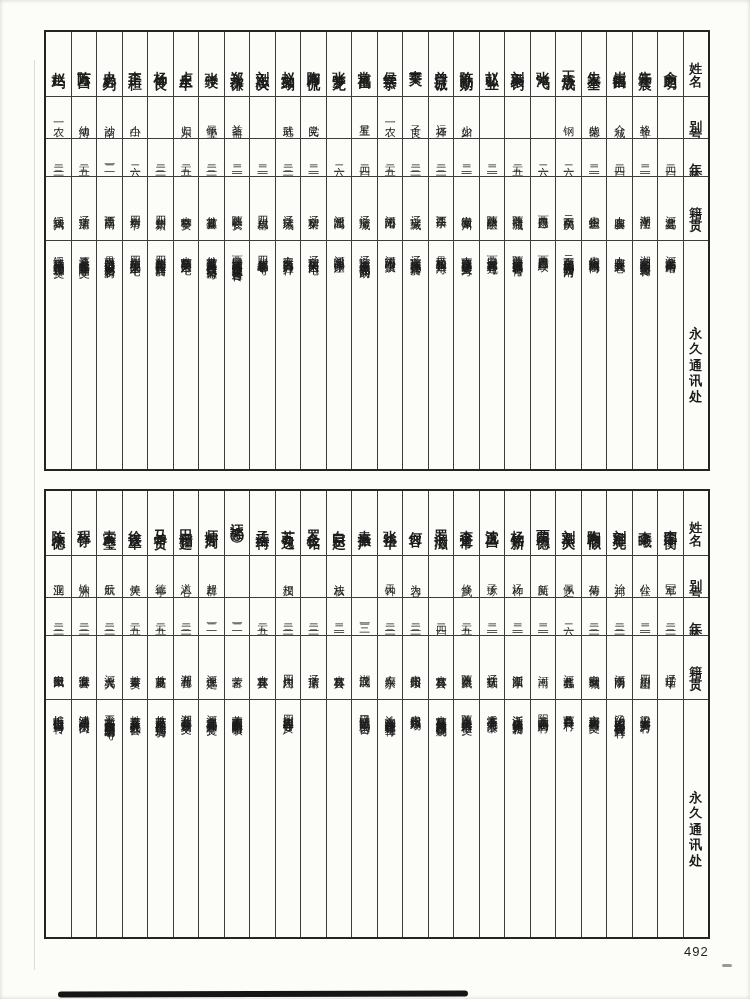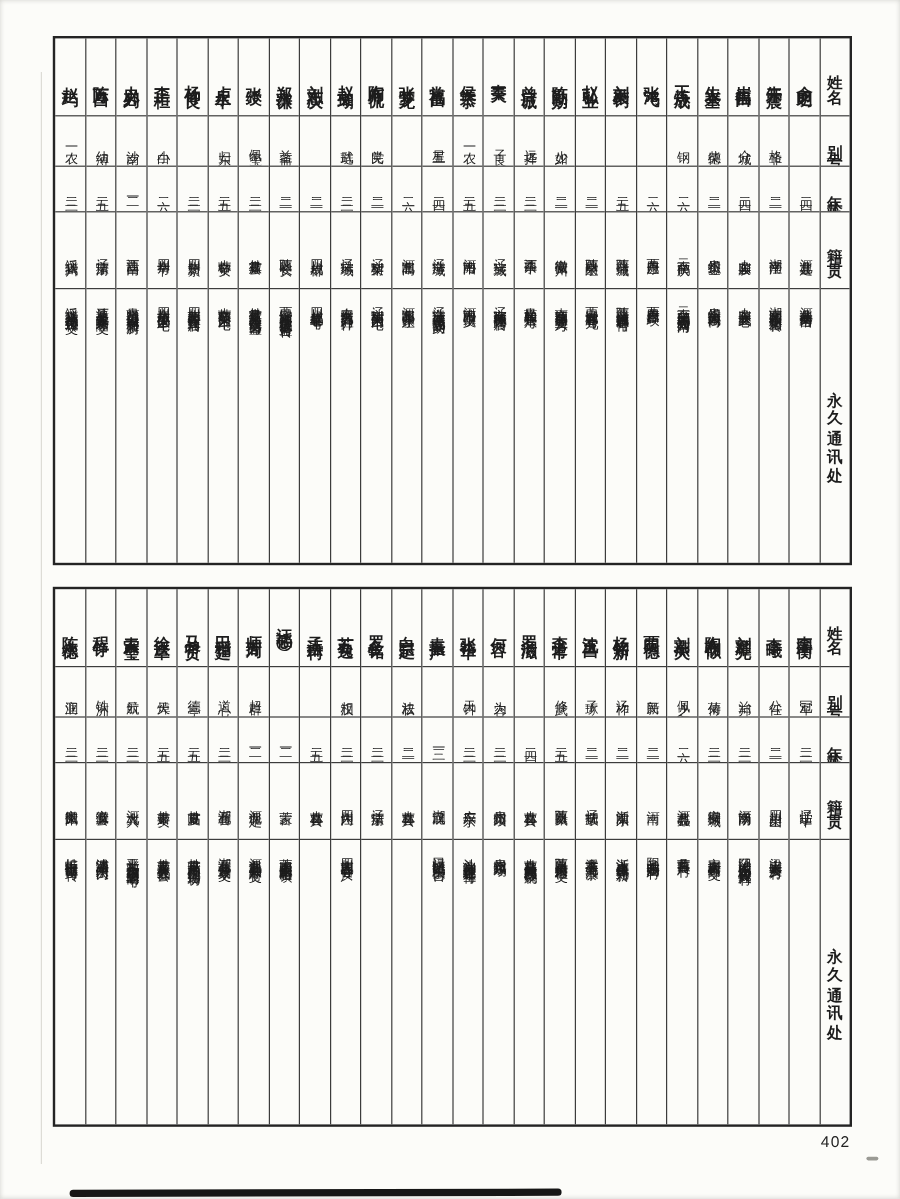--- a/index.html
+++ b/index.html
@@ -434,16 +434,16 @@
         <div class="cell row-address">津浦路滁州东门大街</div>
       </div>
       <div class="col entry-col">
         <div class="cell row-name">陈永德</div>
         <div class="cell row-alias">润亚</div>
         <div class="cell row-age">二三</div>
         <div class="cell row-native">安徽凤阳</div>
         <div class="cell row-address">蚌埠中山街恒泰昌号转</div>
       </div>
     </section>
-  <div class="page-number">402</div>
+  <div class="page-number">492</div>
   <div class="ink-smudge"></div>
   <div class="ink-dot"></div>
 </div>
 
 </body></html>

